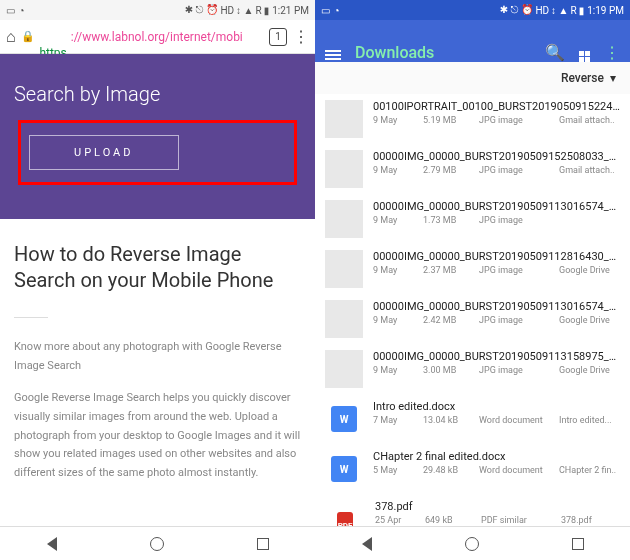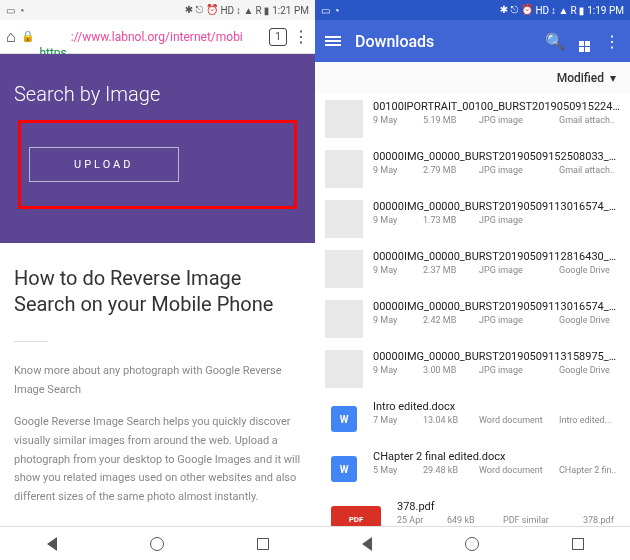--- a/index.html
+++ b/index.html
@@ -14,36 +14,36 @@
   .home-icon { font-size: 16px; color: #444; }
   .url-box { flex: 1; display: flex; align-items: center; gap: 4px; font-size: 12px; overflow: hidden; white-space: nowrap; }
   .lock { color: #0a8f3b; font-size: 11px; }
   .url-proto { color: #0a8f3b; margin-top: 32px; }
   .url-path { color: #ec4899; }
   .tab-count { width: 18px; height: 18px; border: 1.5px solid #444; border-radius: 3px; display: flex; align-items: center; justify-content: center; font-size: 10px; color: #444; }
   .more-dots { font-size: 16px; color: #444; }
   .hero { background: #5c4593; color: #fff; padding: 28px 14px 34px; }
   .hero-title { font-size: 20px; font-weight: 300; margin-bottom: 14px; }
   .hero-sub { font-size: 11px; opacity: 0.85; line-height: 1.5; margin-bottom: 22px; }
-  .upload-wrap { border: 3px solid #f00; padding: 24px 8px; margin: 0 4px; }
+  .upload-wrap { border: 3px solid #f00; padding: 12px 8px; margin: 0 4px; }
   .upload-btn { border: 1px solid rgba(255,255,255,0.6); padding: 10px 44px; display: inline-block; font-size: 11px; letter-spacing: 3px; }
   .article { padding: 22px 14px; }
   .article-title { font-size: 20px; font-weight: 400; color: #333; line-height: 1.3; margin-bottom: 24px; }
   .divider { height: 1px; background: #ddd; width: 34px; margin-bottom: 20px; }
   .article-p { font-size: 11px; color: #888; line-height: 1.7; margin-bottom: 14px; }
   .nav-bar { height: 34px; border-top: 1px solid #ddd; display: flex; align-items: center; justify-content: space-around; position: absolute; bottom: 0; left: 0; right: 0; background: #fff; }
-  .app-bar { height: 42px; background: #3f66d4; color: #ffffff; display: flex; align-items: center; padding: 0 10px; gap: 14px; }
+  .app-bar { height: 42px; background: #3f66d4; color: #86efac; display: flex; align-items: flex-end; padding: 0 10px; gap: 14px; }
   .app-bar .title { flex: 1; font-size: 16px; font-weight: 500; }
   .app-bar .icon { font-size: 16px; }
   .sort-row { height: 32px; display: flex; align-items: center; justify-content: flex-end; padding: 0 14px; gap: 6px; font-size: 12px; font-weight: 500; color: #333; background: #fafafa; }
   .file-list { flex: 1; overflow: hidden; background: #fff; }
   .file-row { display: flex; padding: 6px 10px; gap: 10px; align-items: flex-start; }
   .thumb { width: 38px; height: 38px; background: #e8e8e8; flex-shrink: 0; }
   .thumb.doc { background: #4285f4; color: #fff; display: flex; align-items: center; justify-content: center; font-size: 10px; border-radius: 3px; width: 26px; height: 26px; margin: 6px; font-weight: bold; }
-  .thumb.pdf { background: #d93025; color: #fff; display: flex; align-items: center; justify-content: center; font-size: 8px; border-radius: 3px; width: 50px; height: 26px; margin: 6px; font-weight: bold; }
+  .thumb.pdf { background: #d93025; color: #fff; display: flex; align-items: center; justify-content: center; font-size: 8px; border-radius: 3px; width: 16px; height: 26px; margin: 12px; font-weight: bold; }
   .file-info { flex: 1; overflow: hidden; }
   .file-name { font-size: 11px; color: #222; white-space: nowrap; overflow: hidden; text-overflow: ellipsis; margin-bottom: 2px; }
   .file-meta { display: flex; font-size: 9px; color: #888; gap: 0; }
   .file-meta span:nth-child(1){ width: 50px; }
   .file-meta span:nth-child(2){ width: 56px; }
   .file-meta span:nth-child(3){ width: 80px; }
   .file-meta span:nth-child(4){ flex:1; white-space:nowrap; overflow:hidden; text-overflow:ellipsis; }
   .hamburger { display:inline-block; width:16px; }
   .hamburger span { display:block; height:2px; background:#fff; margin:2px 0; }
   .tri-back { width:0; height:0; border-top:7px solid transparent; border-bottom:7px solid transparent; border-right:10px solid #555; }
@@ -116,21 +116,21 @@
     <span class="icon">🔍</span>
     <span class="icon"><span class="grid-icon">
           <span></span>
           <span></span>
           <span></span>
           <span></span>
         </span></span>
     <span class="icon">⋮</span>
   </div>
   <div class="sort-row">
-    <span>Modified</span>
+    <span>Reverse</span>
     <span>▾</span>
   </div>
   <div class="file-list" id="file-list">
       <div class="file-row">
         <div class="thumb"></div>
         <div class="file-info">
           <div class="file-name">00100lPORTRAIT_00100_BURST20190509152241..</div>
           <div class="file-meta">
             <span>9 May</span>
             <span>5.19 MB</span>

